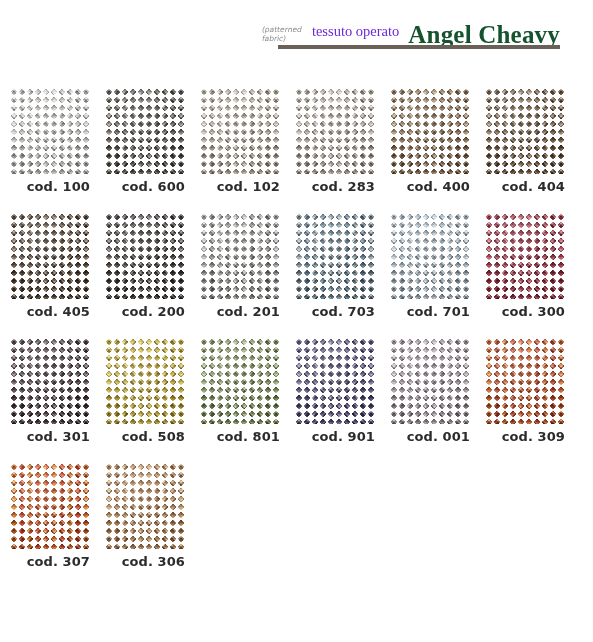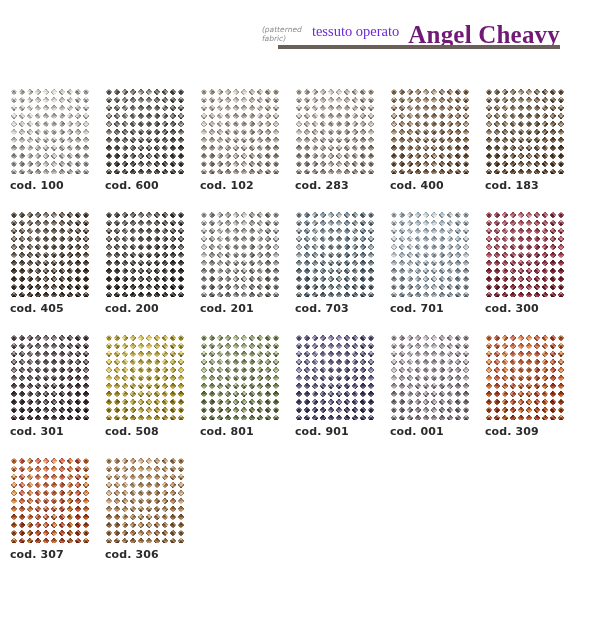--- a/index.html
+++ b/index.html
@@ -44,21 +44,21 @@
     font-size: 14.5px;
     color: #6d28d9;
     padding-bottom: 8px;
     margin-right: 9px;
     white-space: nowrap;
   }
   .hdr-brand {
     font-family: "Liberation Serif", serif;
     font-weight: bold;
     font-size: 25px;
-    color: #701a75;
+    color: #14532d;
     line-height: 27px;
     white-space: nowrap;
     letter-spacing: 0.2px;
   }
   .hdr-rule {
     position: absolute;
     left: 278px;
     top: 45px;
     width: 282px;
     height: 4px;
@@ -148,25 +148,26 @@
   .swatch .shade {
     position: absolute;
     inset: 0;
     background:
       radial-gradient(ellipse at 38% 30%, rgba(255,255,255,0.16) 0%, rgba(255,255,255,0) 58%),
       linear-gradient(160deg, rgba(255,255,255,0.07) 0%, rgba(0,0,0,0.13) 100%);
   }
   .label {
     font-family: "DejaVu Sans", sans-serif;
     font-weight: bold;
-    font-size: 11px;
+    font-size: 13px;
     color: #2b2b2b;
     letter-spacing: 0.1px;
     margin-top: 5px;
     white-space: nowrap;
+    text-align: right;
   }
 </style>
 </head>
 <body>
 
 <div class="header">
   <div class="hdr-paren">(patterned
 fabric)</div>
   <div class="hdr-italian">tessuto operato</div>
   <div class="hdr-brand">Angel Cheavy</div>
@@ -231,21 +232,21 @@
     </div>
     <div class="cell">
       <div class="swatch-wrap">
         <div class="swatch" style="background: rgb(109, 83, 55);">
           <div class="weave2" style="background-color: rgb(135, 104, 74); background-blend-mode: overlay;"></div>
           <div class="weave"></div>
           <div class="grain"></div>
           <div class="shade"></div>
         </div>
       </div>
-      <div class="label">cod. 183</div>
+      <div class="label">cod. 404</div>
     </div>
     <div class="cell">
       <div class="swatch-wrap">
         <div class="swatch" style="background: rgb(72, 54, 40);">
           <div class="weave2" style="background-color: rgb(94, 71, 51); background-blend-mode: overlay;"></div>
           <div class="weave"></div>
           <div class="grain"></div>
           <div class="shade"></div>
         </div>
       </div>

